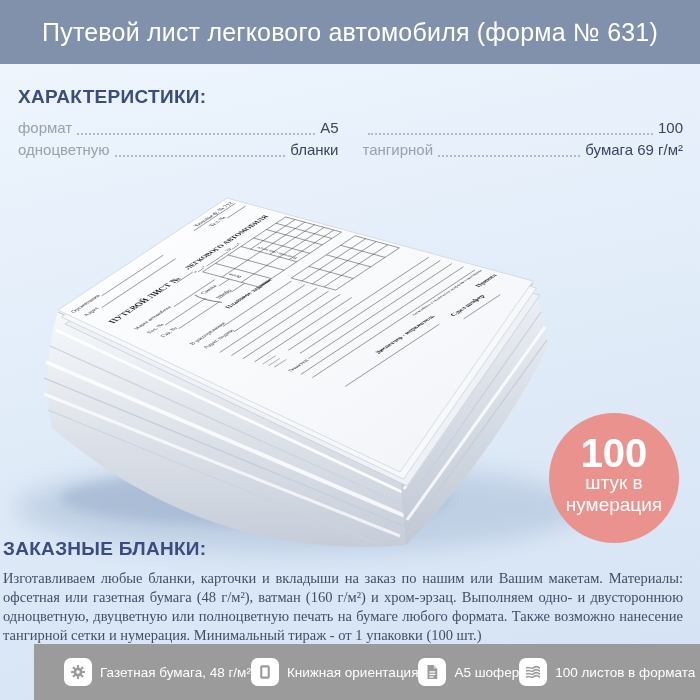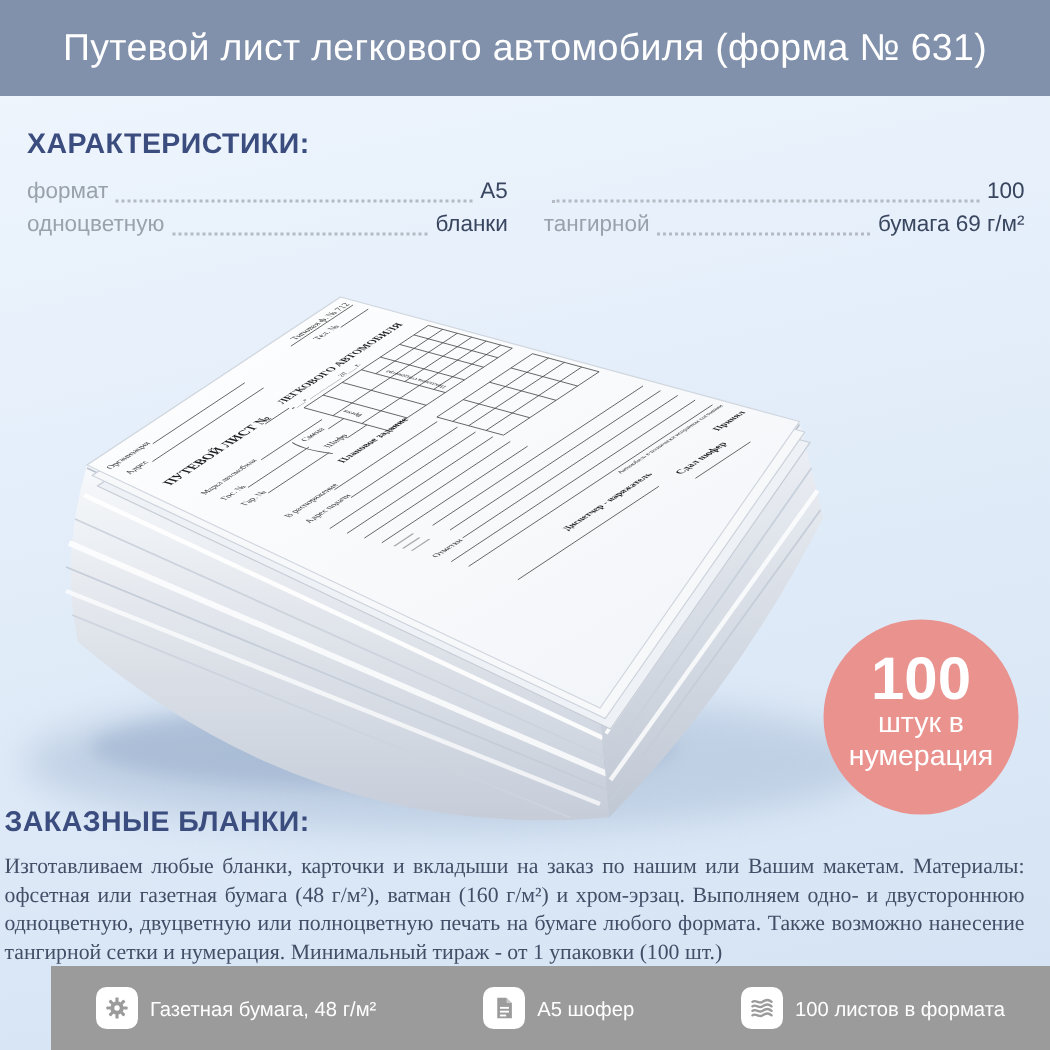--- a/index.html
+++ b/index.html
@@ -256,20 +256,28 @@
             <circle cx="12" cy="12" r="6"></circle>
           </g>
           <circle cx="12" cy="12" r="2.4" fill="#ffffff"></circle>
         </svg>
       </span>
       <span class="f-label">Газетная бумага, 48 г/м²</span>
     </div>
     <div class="f-item">
       <span class="f-ic">
         <svg width="18" height="18" viewBox="0 0 24 24">
+          <rect x="7" y="4.5" width="10" height="15" rx="1.5" fill="none" stroke="#9b9b9b" stroke-width="2.8"></rect>
+        </svg>
+      </span>
+      <span class="f-label">Книжная ориентация</span>
+    </div>
+    <div class="f-item">
+      <span class="f-ic">
+        <svg width="18" height="18" viewBox="0 0 24 24">
           <path d="M6 2.8h8.2L19 7.6V21.2H6z" fill="#9b9b9b"></path>
           <path d="M14.2 2.8v4.8H19z" fill="#ffffff" opacity="0.45"></path>
           <rect x="8.4" y="11" width="8" height="1.7" fill="#ffffff"></rect>
           <rect x="8.4" y="14.4" width="8" height="1.7" fill="#ffffff"></rect>
           <rect x="8.4" y="17.8" width="5.5" height="1.7" fill="#ffffff"></rect>
         </svg>
       </span>
       <span class="f-label">А5 шофер</span>
     </div>
     <div class="f-item">

